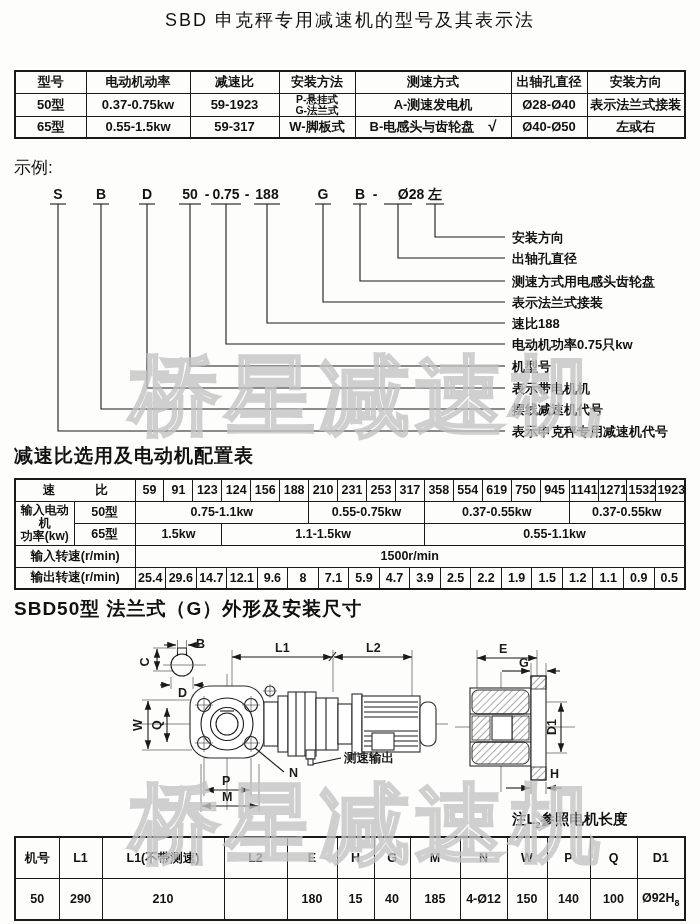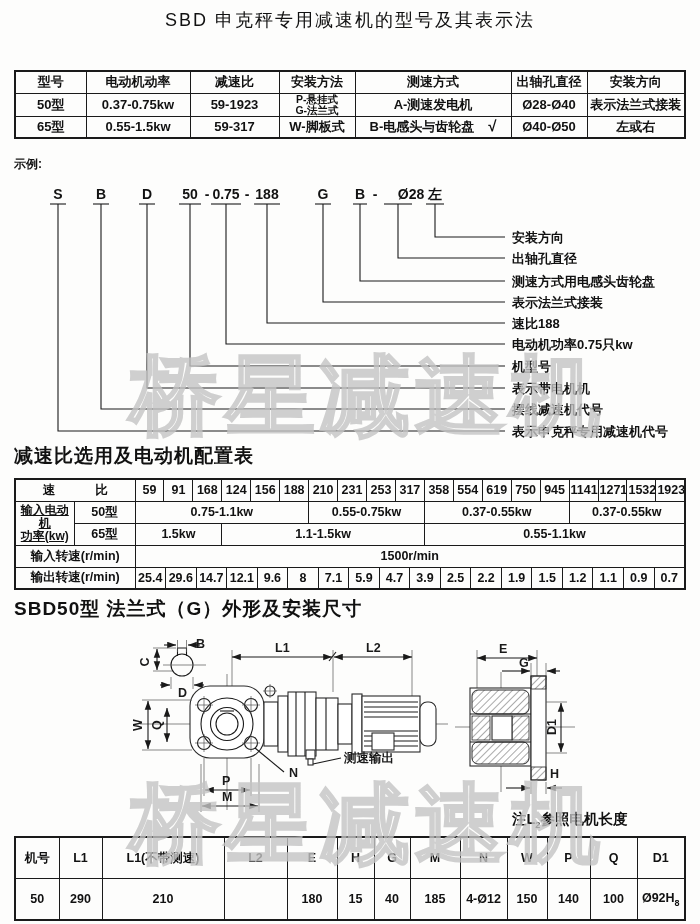--- a/index.html
+++ b/index.html
@@ -17,32 +17,32 @@
   td, th { border:1px solid #1a1a1a; text-align:center; vertical-align:middle;
            font-weight:600; overflow:hidden; }
   .tbl { position:absolute; border:2px solid #1a1a1a; }
   
   .t1 { left:14px; top:70px; width:672px; height:67px; font-size:13px; }
   .t1 .hd { font-weight:700; height:22px; }
   .t1 td { height:22px; }
   .t1 .small2 { font-size:10.5px; line-height:11px; }
   .t1 .check { font-size:15px; margin-left:14px; }
   
-  .example-heading { position:absolute; left:14px; top:156px; font-size:12px; font-weight:700; }
+  .example-heading { position:absolute; left:14px; top:156px; font-size:17px; font-weight:400; }
   
   .code-part { position:absolute; top:186px; transform:translateX(-50%);
                font-size:14px; font-weight:600; white-space:nowrap; }
   .diag-label { position:absolute; left:512px; font-size:13px; font-weight:600; white-space:nowrap; }
   
   .h2 { position:absolute; left:14px; font-size:19px; font-weight:700; letter-spacing:1px; }
   
   .t2 { left:14px; top:478px; width:672px; height:112px; font-size:12.5px; }
   .t2 td { height:22px; padding:0 1px; }
   .ratio-label-cell { display:flex; justify-content:center; gap:40px; }
-  .two-line { font-size:12px; line-height:13px;text-decoration:underline; }
+  .two-line { font-size:12px; line-height:13px; }
   .outflex { display:flex; width:100%; height:100%; align-items:stretch; }
   .outflex > div { flex:1; display:flex; align-items:center; justify-content:center;
                    border-left:1px solid #1a1a1a; }
   .outflex > div:first-child { border-left:none; }
   
   .t3 { left:14px; top:836px; width:672px; height:85px; font-size:12.5px; }
   .t3 td { height:28px; }
   sub.dim { font-size:9px; }
   
   .note { position:absolute; left:512px; top:810px; font-size:14.5px; font-weight:700; }
@@ -179,21 +179,21 @@
     <tbody>
         <tr>
       <td colspan="2">
         <div class="ratio-label-cell">
               <span>速</span>
               <span>比</span>
             </div>
       </td>
       <td>59</td>
       <td>91</td>
-      <td>168</td>
+      <td>123</td>
       <td>124</td>
       <td>156</td>
       <td>188</td>
       <td>210</td>
       <td>231</td>
       <td>253</td>
       <td>317</td>
       <td>358</td>
       <td>554</td>
       <td>619</td>
@@ -239,21 +239,21 @@
           <div>5.9</div>
           <div>4.7</div>
           <div>3.9</div>
           <div>2.5</div>
           <div>2.2</div>
           <div>1.9</div>
           <div>1.5</div>
           <div>1.2</div>
           <div>1.1</div>
           <div>0.9</div>
-          <div>0.7</div>
+          <div>0.5</div>
         </div>
       </td>
     </tr>
   </tbody>
     </table>
 
   <div class="h2" style="top:596px">SBD50型 法兰式（G）外形及安装尺寸</div>
 
   <svg style="top:628px" width="700" height="206" viewBox="0 628 700 206">
     <defs>

